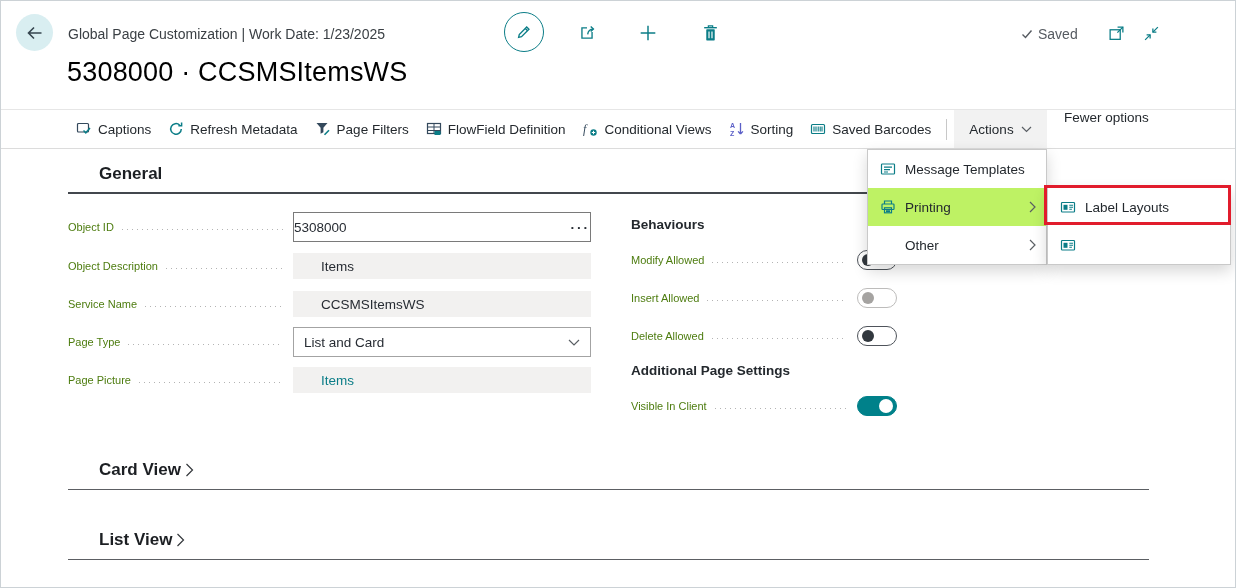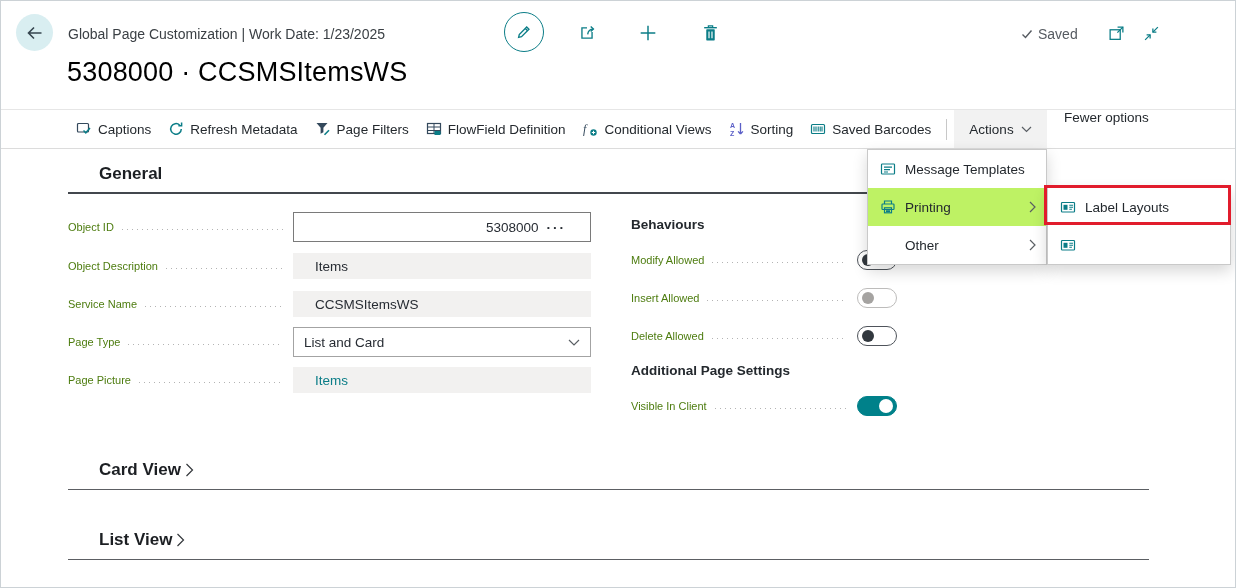--- a/index.html
+++ b/index.html
@@ -44,23 +44,23 @@
   
   .sec-head{position:absolute;left:66px;font-size:17px;font-weight:700;color:#1c1f23;
     display:flex;align-items:center;gap:4px;cursor:pointer;margin-left:32px;}
   .rule-dark{position:absolute;left:67px;width:1101px;height:2px;background:#43474d;}
   .rule-thin{position:absolute;left:67px;width:1081px;height:1px;background:#5c5f63;}
   .field-row{position:absolute;left:67px;width:523px;height:30px;display:flex;align-items:center;}
   .f-label{flex:none;font-size:11px;color:#4d7c0f;}
   .leader{flex:1;height:1px;margin:4px 10px 0 8px;
     background-image:repeating-linear-gradient(90deg,#b4b4b4 0 1px,transparent 1px 5px);}
   .ctrl{flex:none;width:298px;box-sizing:border-box;font-size:13.5px;}
-  .ctrl.ro{background:#f2f1f0;color:#272c33;padding:5px 22px;height:26px;display:flex;align-items:center;}
+  .ctrl.ro{background:#f2f1f0;color:#272c33;padding:5px 28px;height:26px;display:flex;align-items:center;}
   .ctrl.input{background:#fff;border:1px solid #7a7a7a;height:30px;display:flex;align-items:center;
-    justify-content:flex-end;padding:0 24px;color:#272c33;gap:8px;}
+    justify-content:space-between;padding:0 0;color:#272c33;gap:8px;}
   .ctrl.dd{background:#fff;border:1px solid #a3a3a3;height:30px;display:flex;align-items:center;
     padding:0 10px;color:#272c33;cursor:pointer;}
   .ctrl .dd-chev{margin-left:auto;}
   .assist{cursor:pointer;color:#272c33;letter-spacing:2px;font-weight:700;}
   .link-val{color:#0b7d87;}
   .mini-head{position:absolute;left:630px;font-size:13.5px;font-weight:700;color:#24292e;}
   .toggle-row{position:absolute;left:630px;width:266px;height:22px;display:flex;align-items:center;}
   .toggle{flex:none;width:40px;height:20px;border-radius:11px;border:1px solid #4f545b;background:#fff;
     position:relative;box-sizing:border-box;cursor:pointer;}
   .toggle .knob{position:absolute;left:4px;top:3px;width:12px;height:12px;border-radius:50%;background:#32383e;}

